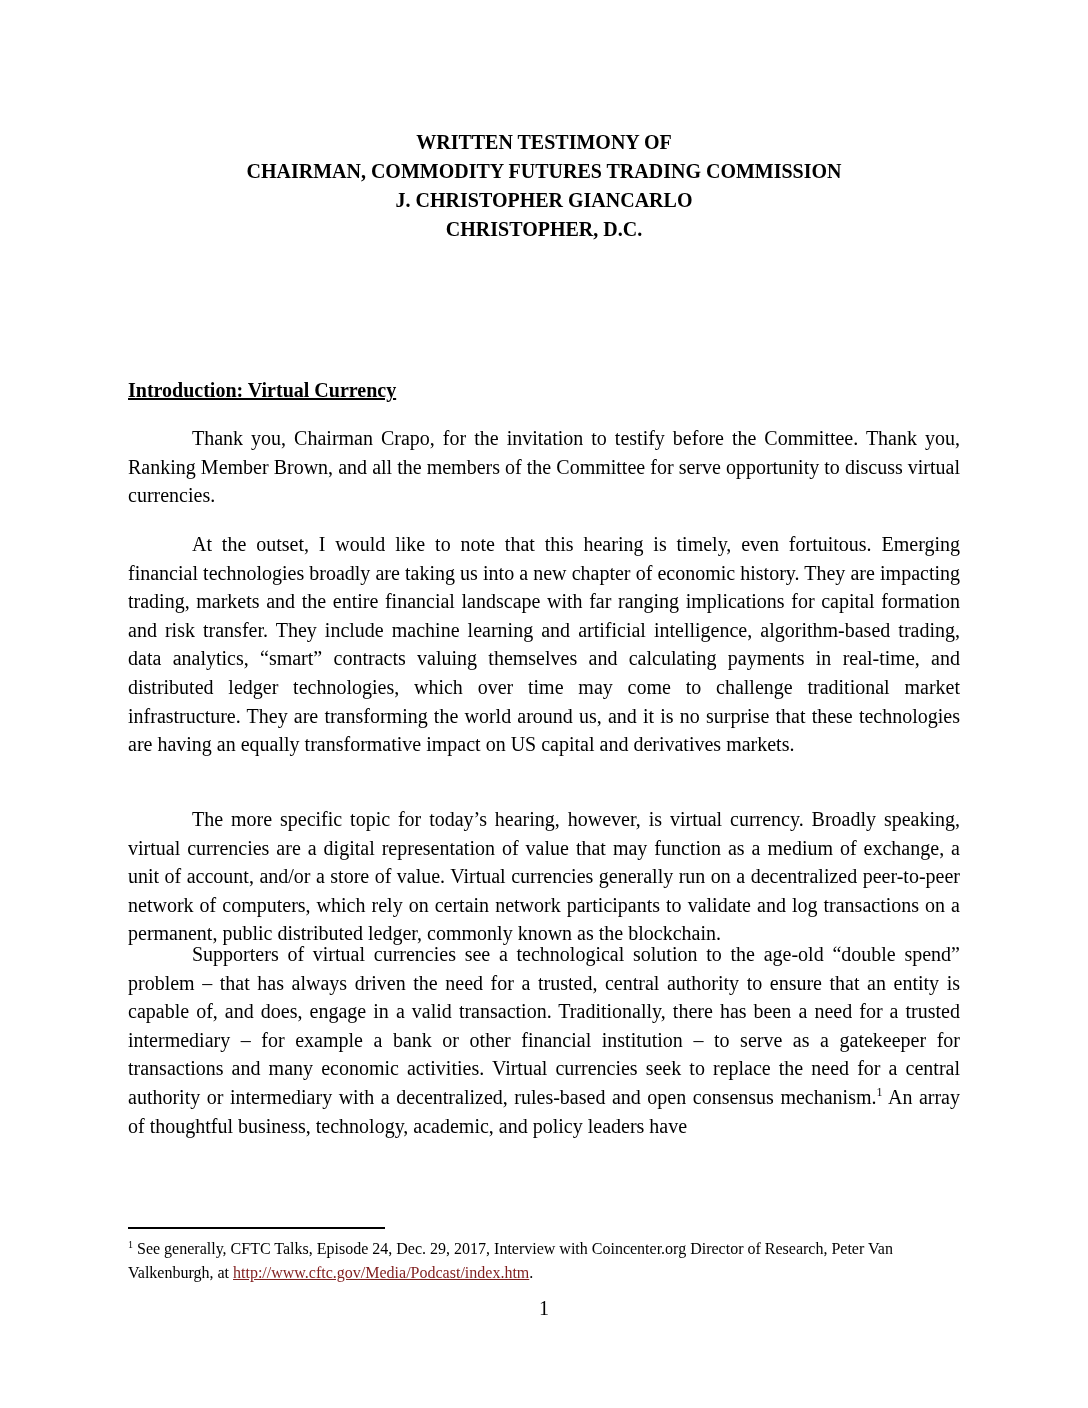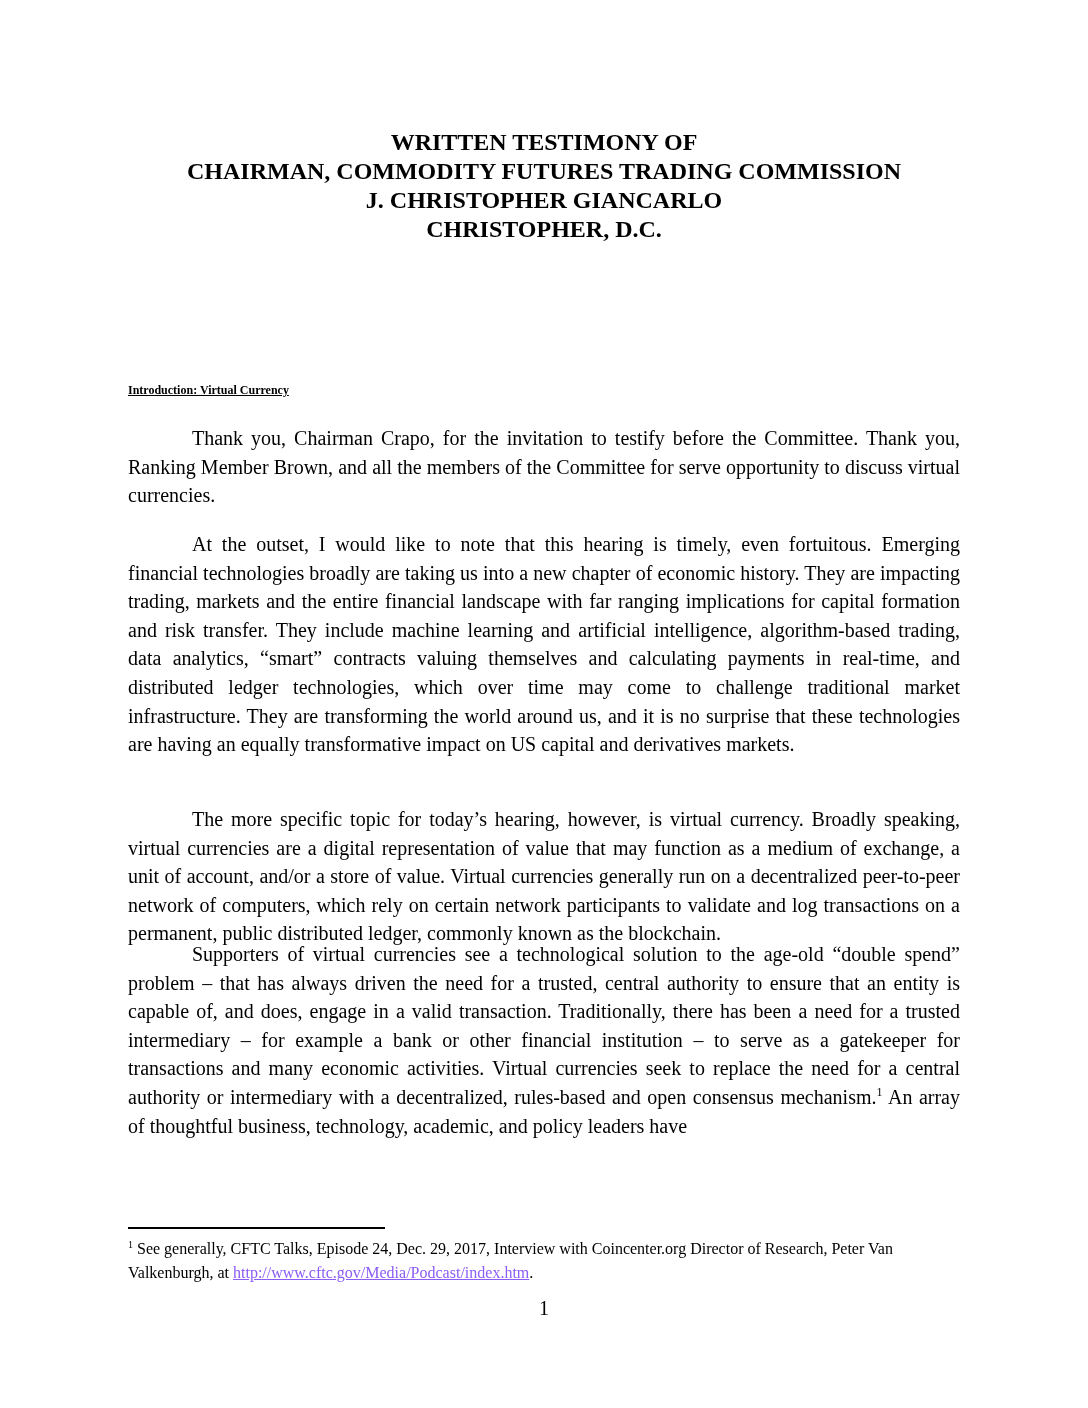--- a/index.html
+++ b/index.html
@@ -1,37 +1,37 @@
 <!DOCTYPE html>
 <html><head>
 <meta charset="utf-8">
 <style>
   html, body { margin: 0; padding: 0; background: #ffffff; }
   body { width: 1088px; height: 1408px; position: relative; overflow: hidden;
          font-family: "Liberation Serif", "DejaVu Serif", serif; color: #000; }
   .page { position: absolute; left: 0; top: 0; width: 1088px; height: 1408px; }
   .title-block { position: absolute; top: 128px; left: 0; width: 1088px; text-align: center;
-                 font-weight: bold; font-size: 24px; line-height: 29px; }
+                 font-weight: bold; font-size: 20px; line-height: 29px; }
   .title-line { display: block; }
-  .heading { position: absolute; left: 128px; top: 376px; font-weight: bold; font-size: 12px;
+  .heading { position: absolute; left: 128px; top: 376px; font-weight: bold; font-size: 20px;
              text-decoration: underline; line-height: 29px; }
   .para { position: absolute; left: 128px; width: 832px; font-size: 20px; line-height: 28.6px;
           margin: 0; text-indent: 64px; text-align: justify; }
   .p1 { top: 424px; }
   .p2 { top: 530px; }
   .p3 { top: 805px; }
   .p4 { top: 940px; }
   .nojust-last { text-align-last: left; }
   sup { font-size: 12px; line-height: 0; vertical-align: 8px; }
   .fn-rule { position: absolute; left: 128px; top: 1227px; width: 257px; height: 0;
              border-top: 2px solid #000; }
   .footnote { position: absolute; left: 128px; top: 1237px; width: 832px; font-size: 16px;
               line-height: 24px; margin: 0; }
   .footnote sup { font-size: 10px; vertical-align: 6px; }
-  .link { color: #8b5cf6; text-decoration: underline; cursor: pointer; }
+  .link { color: #7f1d1d; text-decoration: underline; cursor: pointer; }
   .page-num { position: absolute; top: 1296px; left: 0; width: 1088px; text-align: center;
               font-size: 20px; line-height: 24px; }
 </style>
 </head>
 <body>
 
 <div class="page">
 
   <div class="title-block">
     <span class="title-line">WRITTEN TESTIMONY OF</span>

